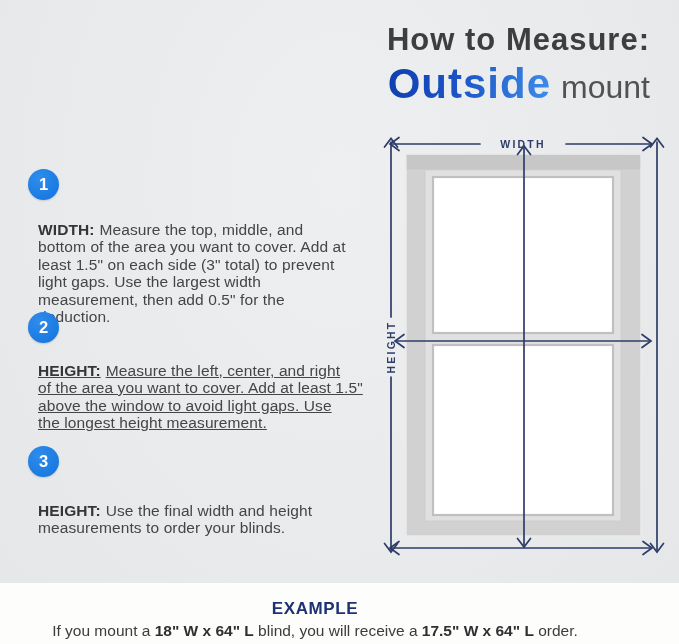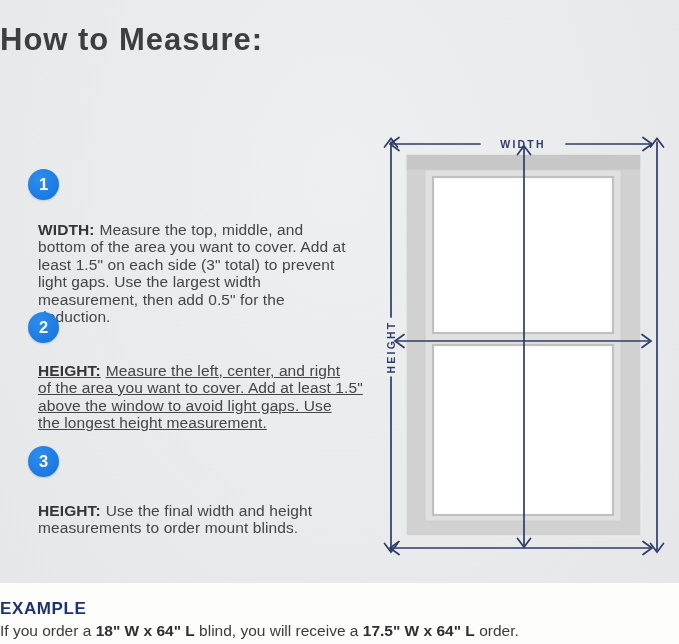--- a/index.html
+++ b/index.html
@@ -9,21 +9,21 @@
   .canvas {
     position:relative; width:679px; height:644px;
     background: radial-gradient(ellipse at 50% 28%, #eeeff0 0%, #e8e9ea 70%, #e5e6e8 100%);
   }
   .bottom-band {
     position:absolute; left:0; top:583px; width:679px; height:61px;
     background:#fdfdfc;
   }
 
   
-  .title { position:absolute; top:22px; left:0; width:650px; text-align:left; }
+  .title { position:absolute; top:22px; left:0; width:650px; text-align:right; }
   .title-line1 { font-size:31px; font-weight:700; color:#3d3e40; letter-spacing:1px; }
   .title-line2 { margin-top:2px; }
   .title-highlight {
     font-size:42px; font-weight:700; letter-spacing:1px;
     background:linear-gradient(100deg,#0f3eae 0%, #1c55c8 45%, #3f8ee9 100%);
     -webkit-background-clip:text; background-clip:text; color:transparent;
   }
   .title-suffix { font-size:32px; font-weight:500; color:#515254; margin-left:10px; }
 
   
@@ -46,34 +46,37 @@
   .step-text .lbl { font-weight:700; color:#353537; padding-right:5px; }
   .text-1 { top:203px; }
   .text-2 { top:344px;text-decoration:underline; }
   .text-3 { top:484px; }
 
   
   .diagram { position:absolute; left:378px; top:130px; width:296px; height:432px; }
   .diagram text { font-family:"Liberation Sans", sans-serif; }
 
   
-  .example { position:absolute; top:599px; left:0; width:630px; text-align:left; }
+  .example { position:absolute; top:599px; left:0; width:630px; text-align:center; }
   .example-heading { font-size:17px; font-weight:700; color:#1d3274; letter-spacing:0.6px; }
   .example-line { margin-top:3px; font-size:15.5px; color:#3c3c3e; }
   .example-line b { font-weight:700; color:#2f2f31; }
 </style>
 </head>
 <body>
 
 <div class="canvas">
 
   <div class="bottom-band"></div>
 
   <div class="title">
     <div class="title-line1">How to Measure:</div>
+    <div class="title-line2">
+      <span class="title-highlight">Outside</span><span class="title-suffix">mount</span>
+    </div>
   </div>
 
   <div class="badge badge-1">1</div>
   <div class="step-text text-1">
     <span class="lbl">WIDTH:</span><span>Measure the top, middle, and
 bottom of the area you want to cover. Add at
 least 1.5" on each side (3" total) to prevent
 light gaps. Use the largest width
 measurement, then add 0.5" for the
 deduction.</span>
@@ -83,21 +86,21 @@
   <div class="step-text text-2">
     <span class="lbl">HEIGHT:</span><span>Measure the left, center, and right
 of the area you want to cover. Add at least 1.5"
 above the window to avoid light gaps. Use
 the longest height measurement.</span>
   </div>
 
   <div class="badge badge-3">3</div>
   <div class="step-text text-3">
     <span class="lbl">HEIGHT:</span><span>Use the final width and height
-measurements to order mount blinds.</span>
+measurements to order your blinds.</span>
   </div>
 
   <svg class="diagram" viewBox="378 130 296 432">
 
     <g>
       <rect x="406" y="154" width="235" height="382" fill="#d1d1d1" stroke="#eaeaea" stroke-width="1.5"></rect>
       <rect x="406.8" y="155" width="233.4" height="14.5" fill="#c7c7c7"></rect>
       <rect x="425" y="170" width="196" height="351" fill="#e0e0e1" stroke="#cccccc" stroke-width="0.8"></rect>
       <rect x="433" y="177" width="180" height="156" fill="#ffffff" stroke="#c0c0c0" stroke-width="2.2"></rect>
       <rect x="433" y="345" width="180" height="170" fill="#ffffff" stroke="#c0c0c0" stroke-width="2.2"></rect>
@@ -142,17 +145,17 @@
       </g>
     </g>
 
     <text x="523" y="147.5" text-anchor="middle" font-size="10.5" font-weight="600" letter-spacing="2.2" fill="#2e3c68">WIDTH</text>
     <text x="391" y="350.5" transform="rotate(-90 391 347)" text-anchor="middle" font-size="10.5" font-weight="600" letter-spacing="2.2" fill="#2e3c68">HEIGHT</text>
   </svg>
 
   <div class="example">
     <div class="example-heading">EXAMPLE</div>
     <div class="example-line">
-      <span>If you order a </span><b>18" W x 64" L</b><span> blind, you will receive a </span><b>17.5" W x 64" L</b><span> order.</span>
+      <span>If you mount a </span><b>18" W x 64" L</b><span> blind, you will receive a </span><b>17.5" W x 64" L</b><span> order.</span>
     </div>
   </div>
 
 </div>
 
 </body></html>

